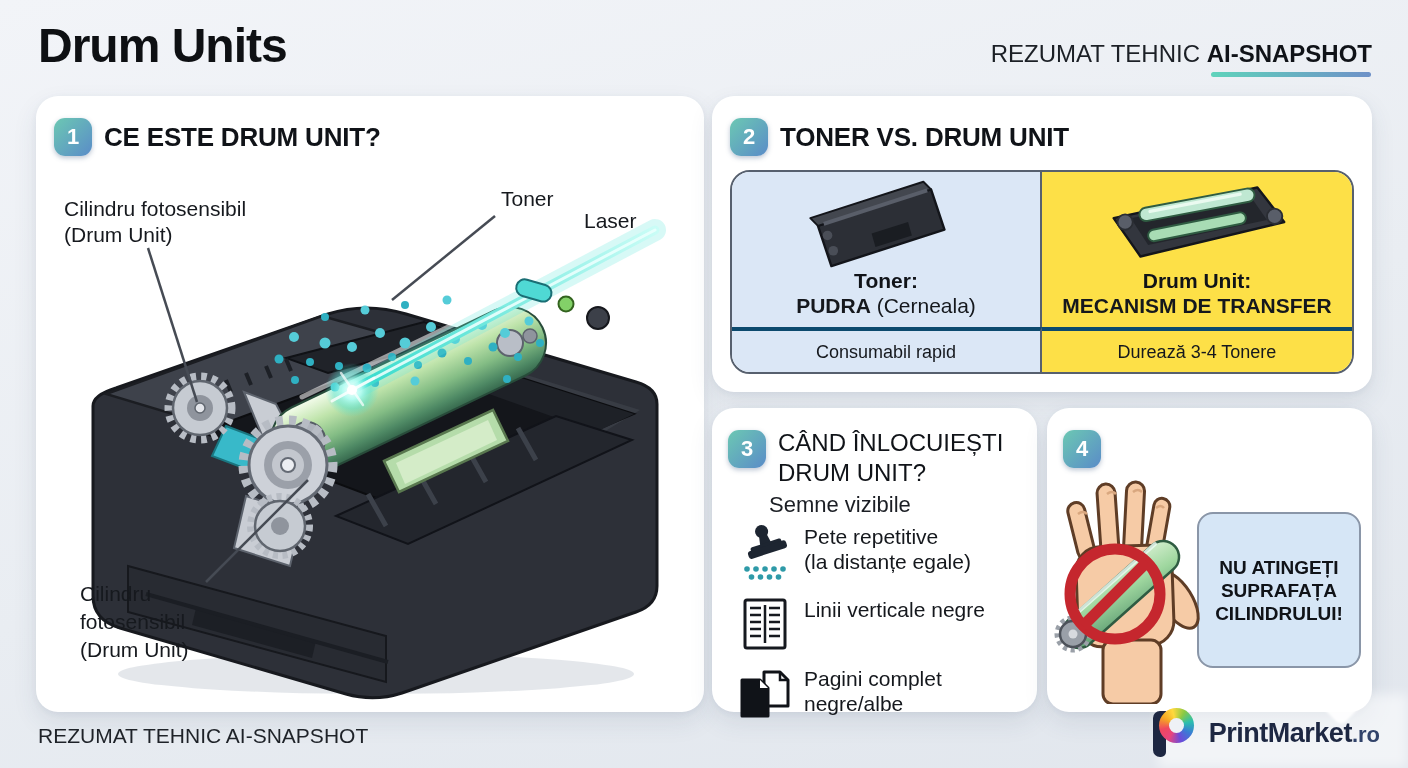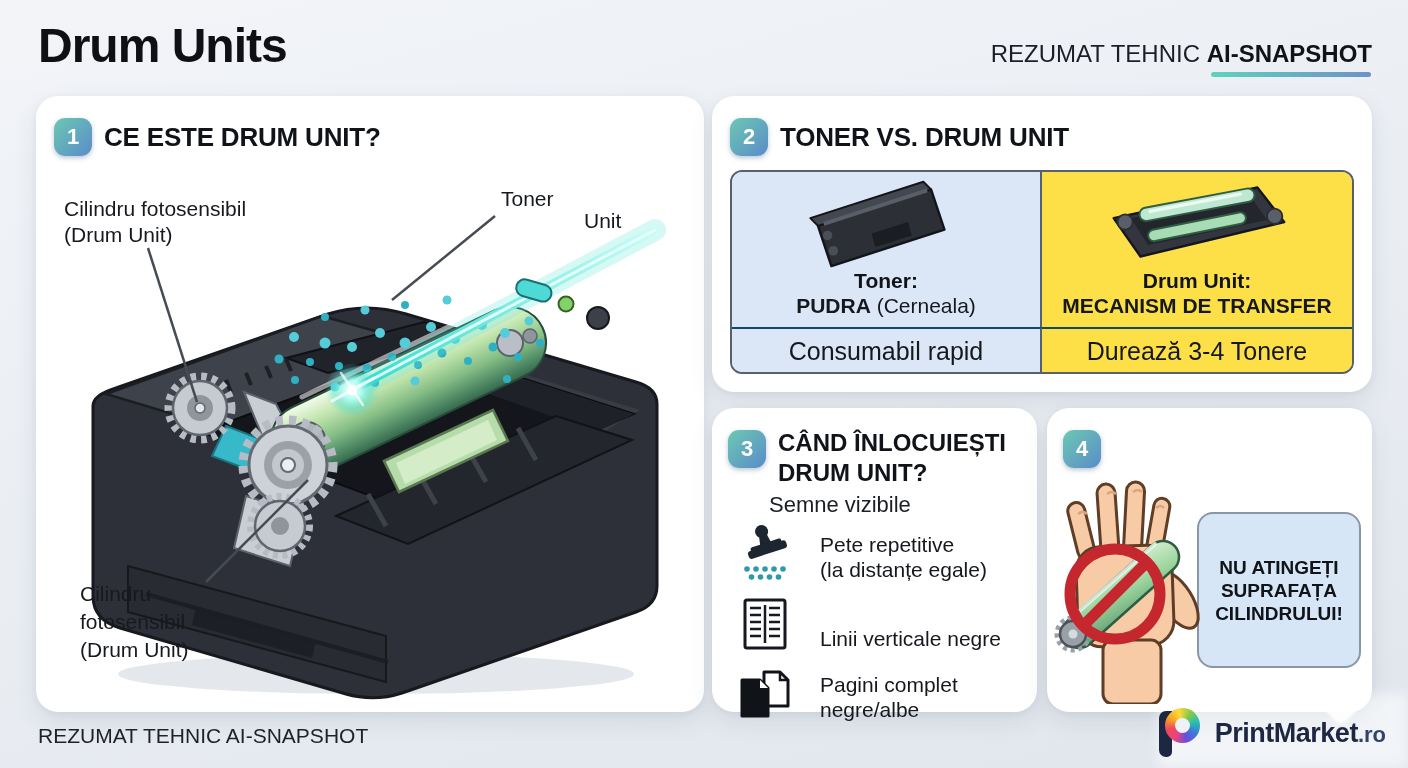--- a/index.html
+++ b/index.html
@@ -25,54 +25,54 @@
     background:linear-gradient(135deg,#6cc8b3,#5a8cc8);font-size:22px;font-weight:bold;
     display:flex;align-items:center;justify-content:center;box-shadow:0 2px 5px rgba(60,90,130,.35)}
   .ptitle{position:absolute;font-weight:bold;font-size:26px;letter-spacing:-.2px;color:#101318}
 
   
   .illu{position:absolute;left:0;top:0}
   .diagram-label{position:absolute;font-size:21px;line-height:26px;color:#16191e}
 
   
   .cmp-table{position:absolute;left:18px;top:74px;width:624px;height:204px;border:2px solid #57606e;
-    border-radius:12px;overflow:hidden;display:grid;grid-template-columns:1fr 1fr;grid-template-rows:1fr 46px;
+    border-radius:20px;overflow:hidden;display:grid;grid-template-columns:1fr 1fr;grid-template-rows:1fr 46px;
     box-sizing:border-box}
   .cell{display:flex;flex-direction:column;align-items:center;justify-content:flex-end;padding:4px 6px 8px;box-sizing:border-box}
   .bgblue{background:#dbe7f6}
   .bggreen{background:#fde047}
   .colsep{border-right:2px solid #57606e}
-  .cell-foot{display:flex;align-items:center;justify-content:center;font-size:25px;border-top:2px solid #0c4a6e;color:#15181d}
+  .cell-foot{display:flex;align-items:center;justify-content:center;font-size:18px;border-top:4px solid #0c4a6e;color:#15181d}
   .cmp-head{font-weight:bold;font-size:21px;line-height:25px;text-align:center;color:#101318}
   .cmp-sub{font-size:21px;line-height:26px;text-align:right;color:#15181d}
   .cmp-sub .b{font-weight:bold}
 
   
-  .p3-title{position:absolute;left:66px;top:20px;font-size:24px;line-height:30px;font-weight:bold;color:#101318}
+  .p3-title{position:absolute;left:66px;top:20px;font-size:24px;line-height:30px;font-weight:normal;color:#101318}
   .p3-sub{position:absolute;left:57px;top:84px;font-size:22px;color:#1b1e24}
   .sign-list{position:absolute;left:26px;top:116px;right:10px;display:flex;flex-direction:column;gap:15px}
-  .sign-row{display:flex;align-items:flex-end;gap:28px}
+  .sign-row{display:flex;align-items:flex-start;gap:12px}
   .sign-icon{width:54px;min-width:54px;display:flex;justify-content:center}
   .sign-text{font-size:21px;line-height:25px;color:#15181d}
 
   
   .bubble{position:absolute;left:150px;top:104px;width:164px;height:156px;background:#d6e6f6;
     border:2px solid #8a96a8;border-radius:16px;box-sizing:border-box;padding:10px 6px;text-align:center;
     display:flex;flex-direction:column;justify-content:center;gap:5px}
   .bubble-title{font-weight:bold;font-size:19px;line-height:23px;color:#101318}
   .bubble-body{font-size:18px;line-height:22px;color:#1b1e24}
   .hand-wrap{position:absolute;left:4px;top:64px;z-index:2}
 
   
   .footer-note{position:absolute;left:38px;top:724px;font-size:21px;color:#1e2228}
   .bg-swoosh{position:absolute;right:0;bottom:0;width:250px;height:74px;background:rgba(255,255,255,.55);
     border-radius:24px 0 0 0;filter:blur(6px)}
   .bg-diamond{position:absolute;right:52px;bottom:48px;width:30px;height:30px;background:rgba(255,255,255,.9);
     border-radius:7px;transform:rotate(45deg);filter:blur(1px)}
-  .brand{position:absolute;right:22px;bottom:10px;display:flex;align-items:center;gap:15px}
+  .brand{position:absolute;right:28px;bottom:10px;display:flex;align-items:center;gap:15px}
   .p-logo{position:relative;width:42px;height:50px}
   .p-ring{position:absolute;left:7px;top:0;width:35px;height:35px;border-radius:50%;
     background:conic-gradient(from 210deg,#e8457e,#f0475f,#f5a623,#ffd93d,#8bc944,#2bbfae,#3a7bd5,#6d4bd9,#e8457e)}
   .p-ring::after{content:"";position:absolute;inset:10px;border-radius:50%;background:#eef1f6}
   .p-stem{position:absolute;left:1px;top:3px;width:13px;height:46px;background:#1d2742;border-radius:7px 0 5px 7px}
   .brand-name{font-size:27px;font-weight:bold;color:#1d2742;letter-spacing:-.5px}
   .brand-tld{font-size:22px;font-weight:bold;color:#31436a}
 </style>
 </head>
 <body>
@@ -208,21 +208,21 @@
       <path d="M459,120 L356,204"></path>
       <path d="M170,486 L272,384"></path>
     </g>
   </svg>
 
   <div class="diagram-label" style="left:28px;top:100px">
     <div>Cilindru fotosensibil</div>
     <div>(Drum Unit)</div>
   </div>
   <div class="diagram-label" style="left:465px;top:90px">Toner</div>
-  <div class="diagram-label" style="left:548px;top:112px">Unit</div>
+  <div class="diagram-label" style="left:548px;top:112px">Laser</div>
   <div class="diagram-label" style="left:44px;top:484px;line-height:28px">
     <div>Cilindru</div>
     <div>fotosensibil</div>
     <div>(Drum Unit)</div>
   </div>
 </div>
 
 <div class="panel" id="panel2">
   <div class="badge" style="left:18px;top:22px">2</div>
   <div class="ptitle" style="left:68px;top:26px">TONER VS. DRUM UNIT</div>

